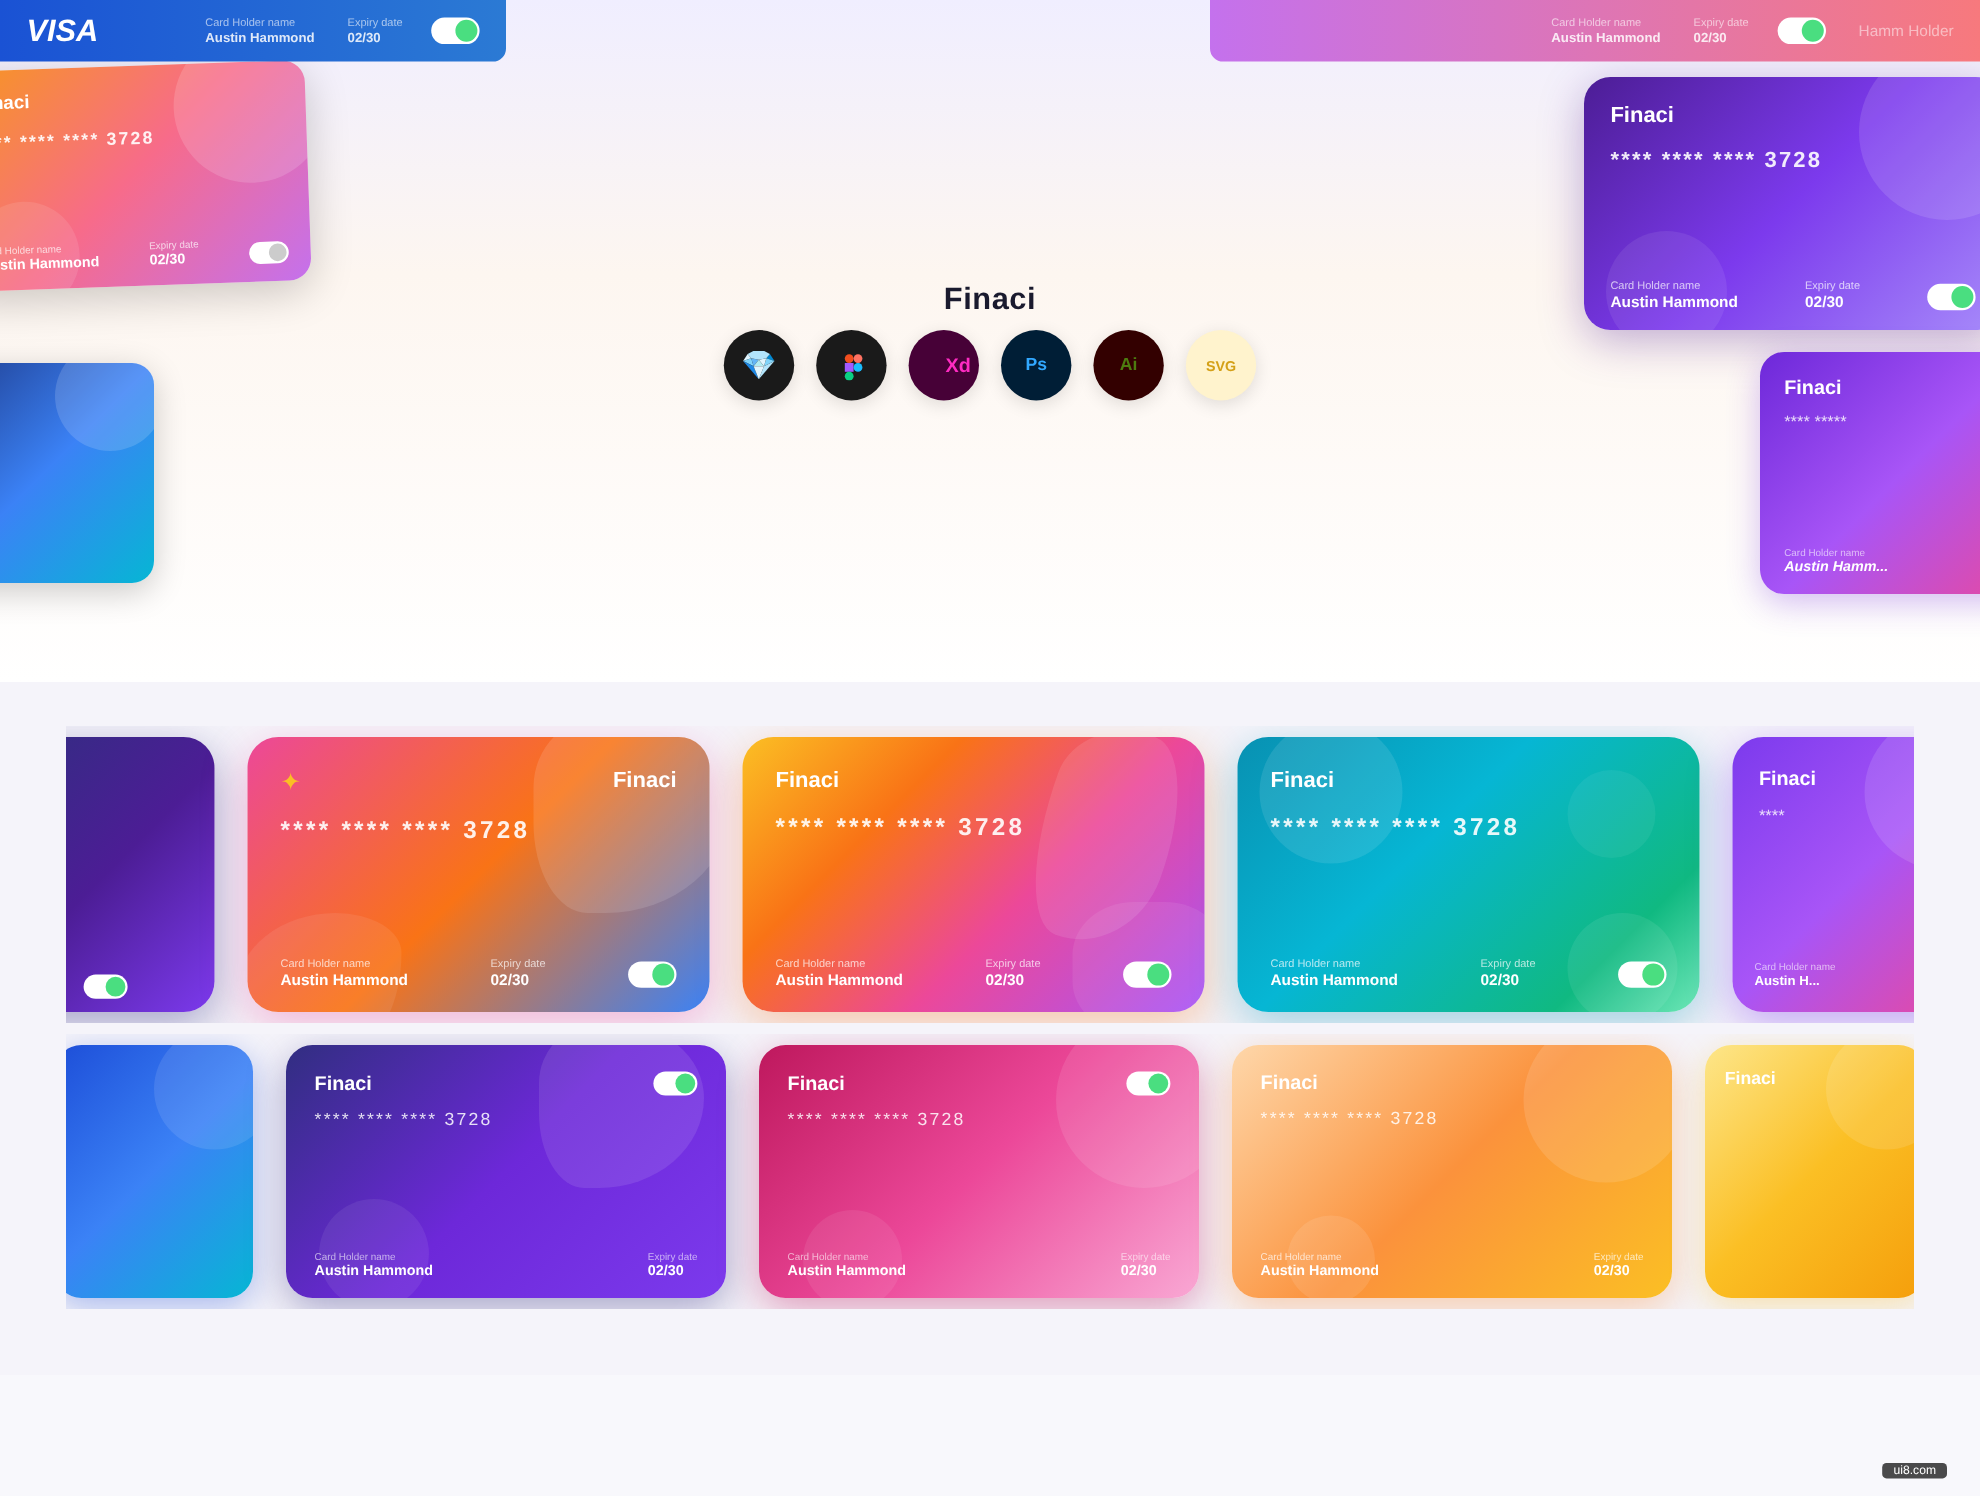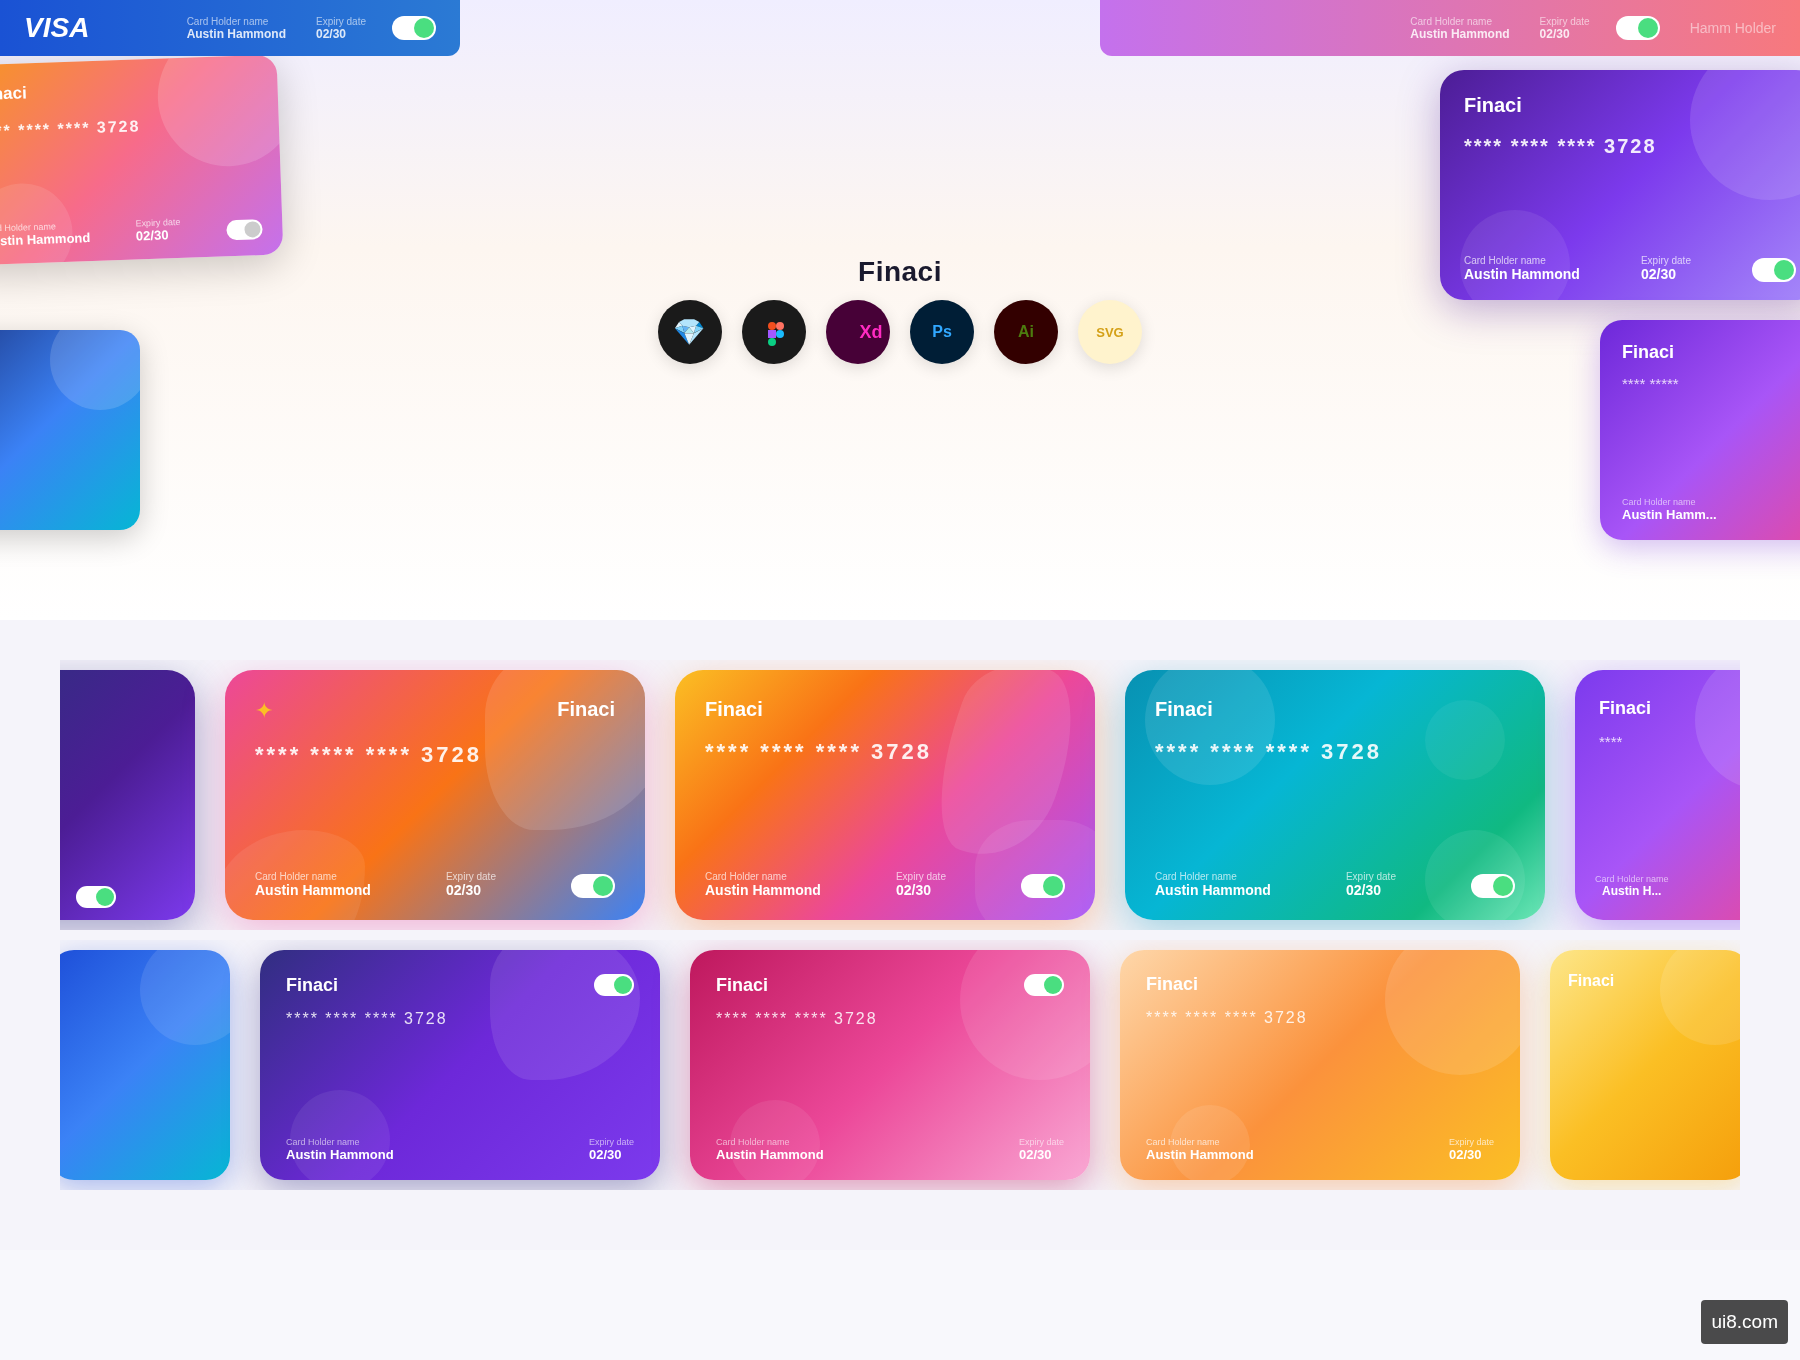--- a/index.html
+++ b/index.html
@@ -104,25 +104,25 @@
       gap: 30px;
       justify-content: center;
       align-items: flex-start;
       overflow: hidden;
     }
 
     
     .watermark {
       position: fixed;
       bottom: 16px;
-      right: 12px;
+      right: 30px;
       background: rgba(0,0,0,0.7);
       color: white;
-      font-size: 19px;
-      padding: 11px 10px;
+      font-size: 11px;
+      padding: 1px 10px;
       border-radius: 4px;
       z-index: 100;
     }
 
   </style>
 </head>
 <body>
 
 <div class="top-section">
 
@@ -210,21 +210,21 @@
     <div style="position:absolute;width:100px;height:100px;border-radius:50%;background:rgba(255,255,255,0.15);top:-20px;right:-10px;"></div>
     <div style="font-size:14px;font-weight:600;letter-spacing:2px;color:rgba(255,255,255,0.9);margin-top:30px;">728</div>
 
   </div>
 
   <div style="position:absolute; top:320px; right:-60px; width:260px; height:220px; background:linear-gradient(135deg,#6d28d9,#a855f7,#ec4899); border-radius:22px; padding:22px; overflow:hidden; z-index:4; box-shadow:0 8px 30px rgba(109,40,217,0.3);">
     <div style="font-size:18px;font-weight:700;color:white;">Finaci</div>
     <div style="font-size:15px;color:rgba(255,255,255,0.8);margin-top:12px;">**** *****</div>
     <div style="position:absolute;bottom:18px;left:22px;">
       <div style="font-size:9px;color:rgba(255,255,255,0.6);">Card Holder name</div>
-      <div style="font-size:13px;font-weight:600;color:white;">Austin Hamm...</div>
+      <div style="font-size:13px;font-weight:600;color:white;font-style:italic;">Austin Hamm...</div>
     </div>
   </div>
 
   <div class="hero-text">
     <div class="hero-brand">Finaci</div>
 
     <div class="tool-icons">
       <div class="tool-icon-wrap" style="background:#1a1a1a;">
         <span style="font-size:26px;">💎</span>
       </div>
@@ -332,21 +332,21 @@
         </div>
       </div>
     </div>
 
     <div style="width:230px;height:250px;background:linear-gradient(135deg,#7c3aed,#a855f7,#ec4899);border-radius:28px;padding:28px 24px;overflow:hidden;flex-shrink:0;color:white;margin-right:-60px;box-shadow:0 12px 40px rgba(124,58,237,0.4);position:relative;">
       <div style="position:absolute;width:140px;height:140px;border-radius:50%;background:rgba(255,255,255,0.12);top:-20px;right:-30px;"></div>
       <div style="font-size:18px;font-weight:700;color:white;">Finaci</div>
       <div style="font-size:15px;color:rgba(255,255,255,0.8);margin-top:14px;">**** </div>
       <div style="position:absolute;bottom:22px;left:20px;">
         <div style="font-size:9px;color:rgba(255,255,255,0.6);">Card Holder name</div>
-        <div style="font-size:12px;font-weight:600;color:white;text-align:center;">Austin H...</div>
+        <div style="font-size:12px;font-weight:600;color:white;">Austin H...</div>
       </div>
     </div>
 
   </div>
 
   <div class="cards-row" style="position:relative; overflow:hidden; padding:10px 0; margin-top: 10px;">
 
     <div style="width:180px;height:230px;background:linear-gradient(135deg,#1d4ed8,#3b82f6,#06b6d4);border-radius:24px;padding:22px 18px;overflow:hidden;flex-shrink:0;color:white;margin-left:-60px;box-shadow:0 8px 30px rgba(29,78,216,0.35);position:relative;">
       <div style="position:absolute;width:110px;height:110px;border-radius:50%;background:rgba(255,255,255,0.1);top:-15px;right:-20px;"></div>
     </div>

